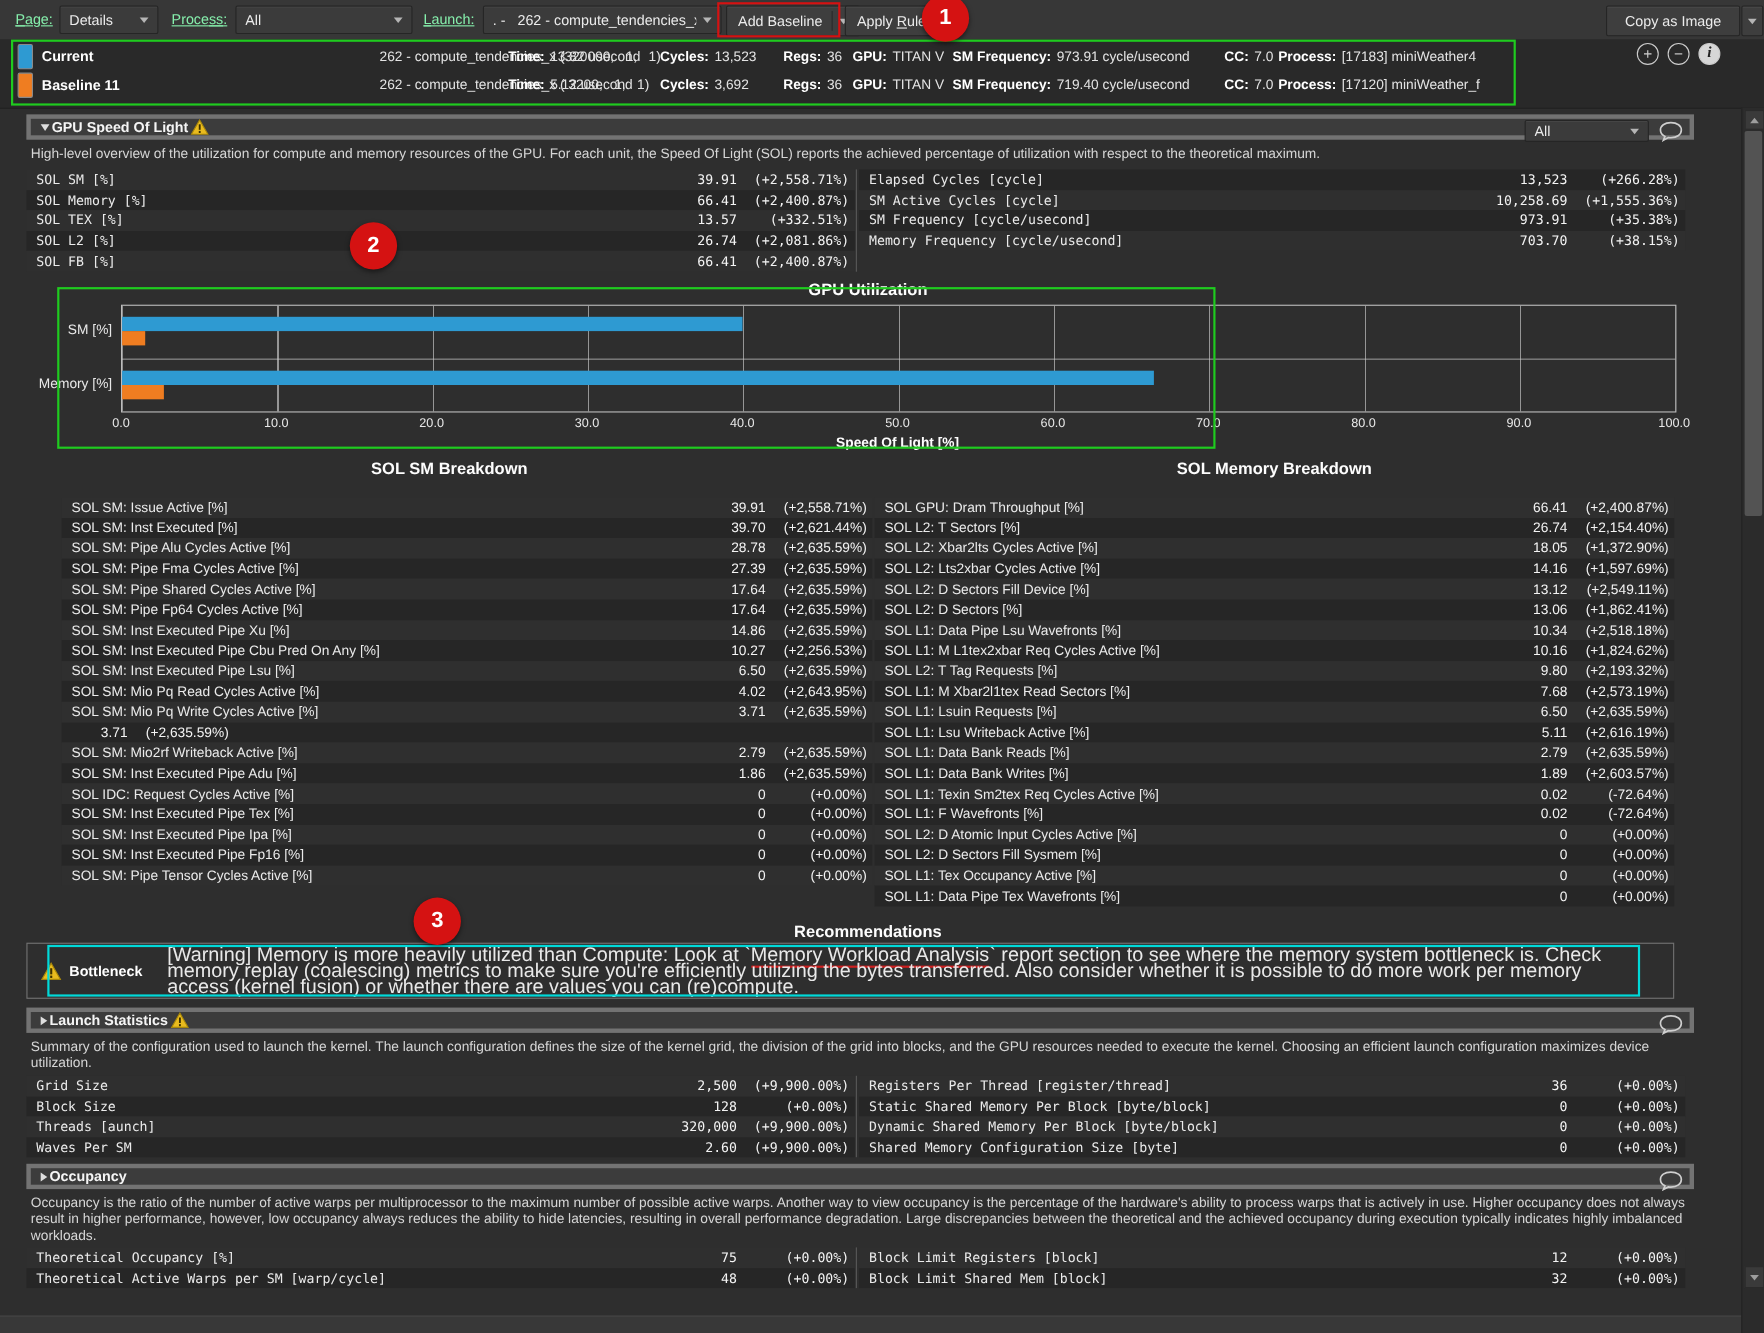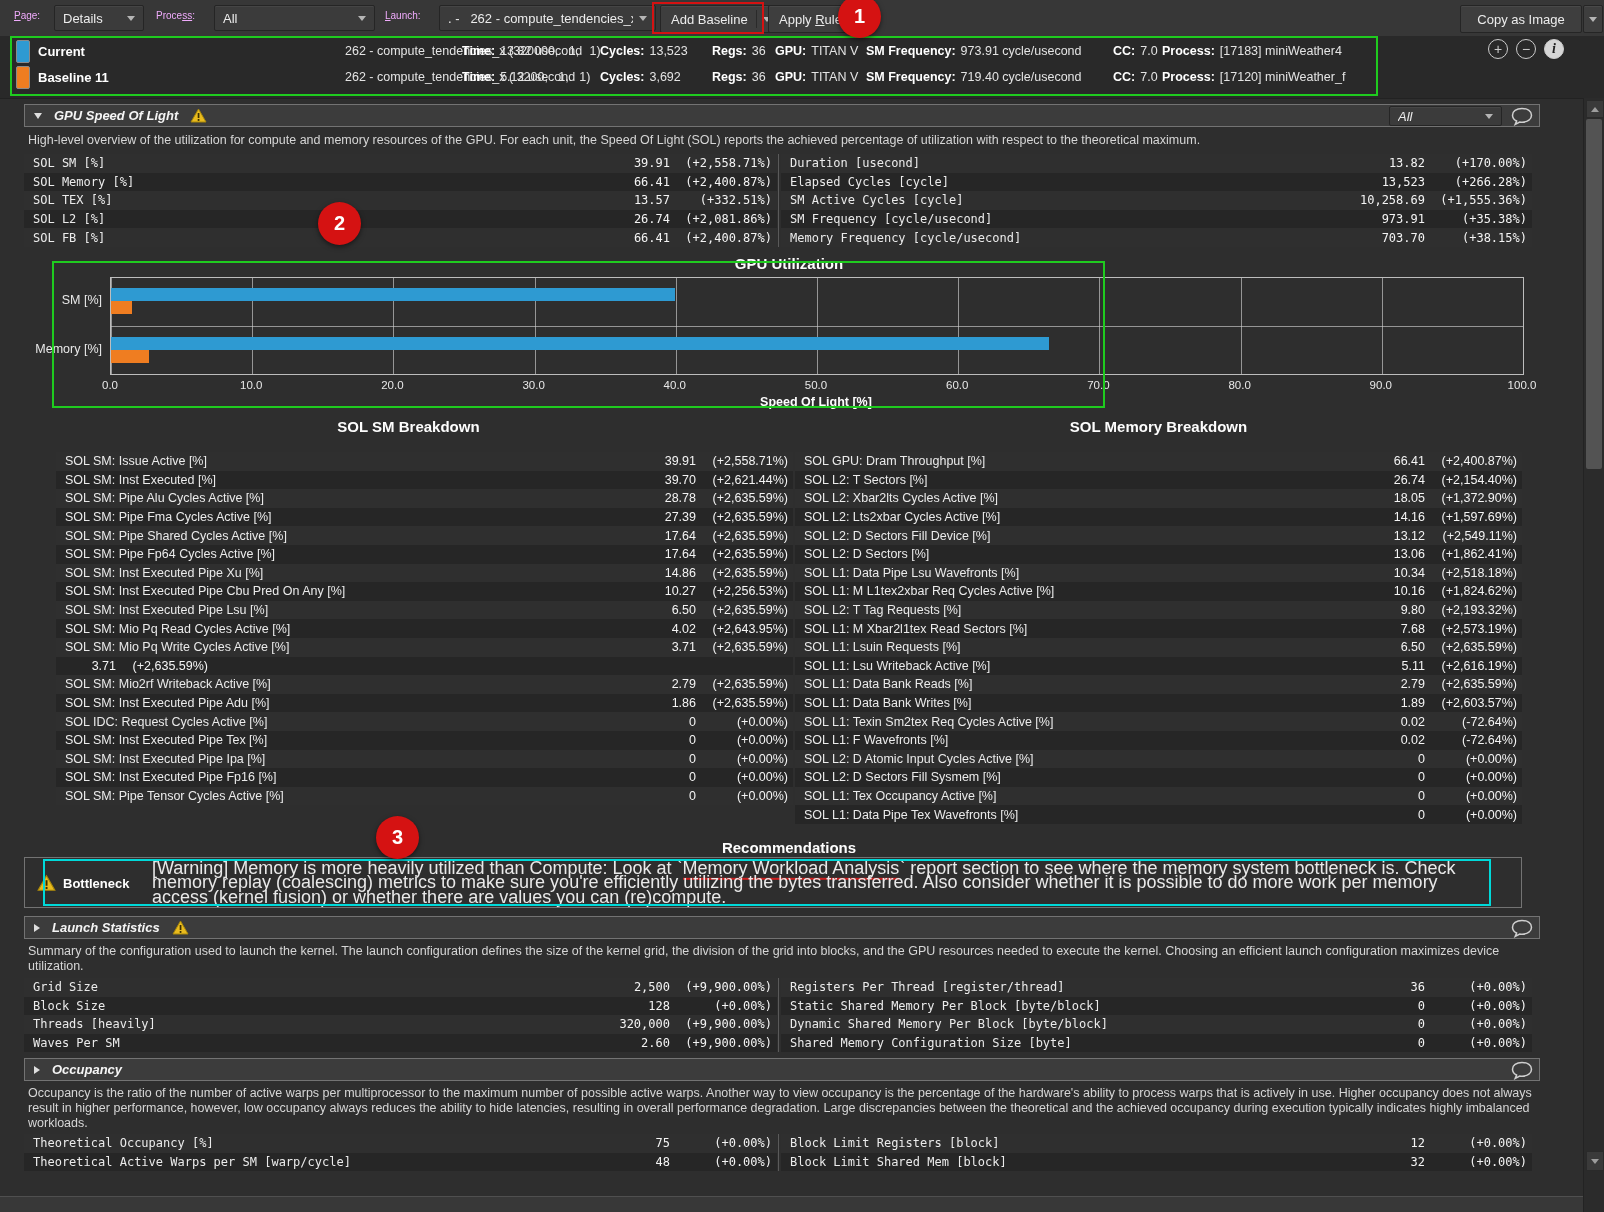--- a/index.html
+++ b/index.html
@@ -1,29 +1,29 @@
 <!DOCTYPE html>
 <html><head>
 <meta charset="utf-8">
 <style>
   html,body{margin:0;padding:0;}
   body{width:1604px;height:1212px;position:relative;overflow:hidden;background:#2e2e2e;
        font-family:"Liberation Sans","DejaVu Sans",sans-serif;color:#e0e0e0;}
   .abs{position:absolute;}
-  .lbl{font-size:10px;color:#f0abfc;white-space:pre;}
+  .lbl{font-size:13px;color:#86efac;white-space:pre;text-decoration:underline;}
   .accel{text-decoration:underline;}
   .dd{background:#3b3b3b;border:1px solid #252525;box-shadow:inset 0 1px 0 rgba(255,255,255,.05);
       border-radius:2px;height:26px;display:flex;align-items:center;padding:0 8px;font-size:13px;color:#ececec;}
   .dd .ddtxt{flex:1;white-space:pre;overflow:hidden;}
   .arr-dn{width:0;height:0;border-left:4px solid transparent;border-right:4px solid transparent;border-top:5px solid #b5b5b5;margin-left:6px;}
   .btn{background:#3e3e3e;border:1px solid #252525;box-shadow:inset 0 1px 0 rgba(255,255,255,.06);
        border-radius:2px;height:26px;display:inline-flex;align-items:center;padding:0 10px;font-size:13px;color:#ececec;}
   .btn .sep{width:1px;height:18px;background:#2a2a2a;margin:0 6px 0 8px;}
-  .secbar{background:#3c3c3c;border:1px solid #737373;height:23px;display:flex;align-items:center;gap:12px;
-          padding-left:9px;font-size:13px;font-weight:bold;color:#f5f5f5;box-sizing:border-box;font-style:italic;}
+  .secbar{background:#3c3c3c;border:4px solid #737373;height:23px;display:flex;align-items:center;gap:2px;
+          padding-left:9px;font-size:13px;font-weight:bold;color:#f5f5f5;box-sizing:border-box;}
   .tri-dn{width:0;height:0;border-left:4.5px solid transparent;border-right:4.5px solid transparent;border-top:6px solid #dedede;}
   .tri-rt{width:0;height:0;border-top:4.5px solid transparent;border-bottom:4.5px solid transparent;border-left:6px solid #dedede;}
   .desc{font-size:12.5px;color:#d6d6d6;line-height:15px;}
   .trow{display:flex;align-items:center;height:18.6px;font-size:12.5px;color:#ebebeb;}
   .trow.odd{background:#2f2f2f;}
   .trow.even{background:#262626;}
   .mono .trow{font-family:"DejaVu Sans Mono","Liberation Mono",monospace;font-size:12px;}
   .tlabel{flex:1;padding-left:9px;white-space:pre;overflow:hidden;}
   .tval{text-align:right;white-space:pre;color:#f4f4f4;}
   .tdelta{text-align:right;padding-right:5px;white-space:pre;color:#f4f4f4;}
@@ -214,25 +214,20 @@
 
     <div class="trow odd">
       <span class="tlabel">SOL FB [%]</span>
       <span class="tval">66.41</span>
       <span class="tdelta">(+2,400.87%)</span>
     </div>
   </div>
 <div class="abs vdiv" style="left:778px;top:154px;height:93px;"></div>
 <div class="abs mono" style="left:781px;top:154px;width:751px;">
 
-    <div class="trow odd">
-      <span class="tlabel">Duration [usecond]</span>
-      <span class="tval">13.82</span>
-      <span class="tdelta">(+170.00%)</span>
-    </div>
 
     <div class="trow even">
       <span class="tlabel">Elapsed Cycles [cycle]</span>
       <span class="tval">13,523</span>
       <span class="tdelta">(+266.28%)</span>
     </div>
 
     <div class="trow odd">
       <span class="tlabel">SM Active Cycles [cycle]</span>
       <span class="tval">10,258.69</span>
@@ -554,21 +549,21 @@
       <span class="tdelta">(+9,900.00%)</span>
     </div>
 
     <div class="trow even">
       <span class="tlabel">Block Size</span>
       <span class="tval">128</span>
       <span class="tdelta">(+0.00%)</span>
     </div>
 
     <div class="trow odd">
-      <span class="tlabel">Threads [heavily]</span>
+      <span class="tlabel">Threads [aunch]</span>
       <span class="tval">320,000</span>
       <span class="tdelta">(+9,900.00%)</span>
     </div>
 
     <div class="trow even">
       <span class="tlabel">Waves Per SM</span>
       <span class="tval">2.60</span>
       <span class="tdelta">(+9,900.00%)</span>
     </div>
   </div>

